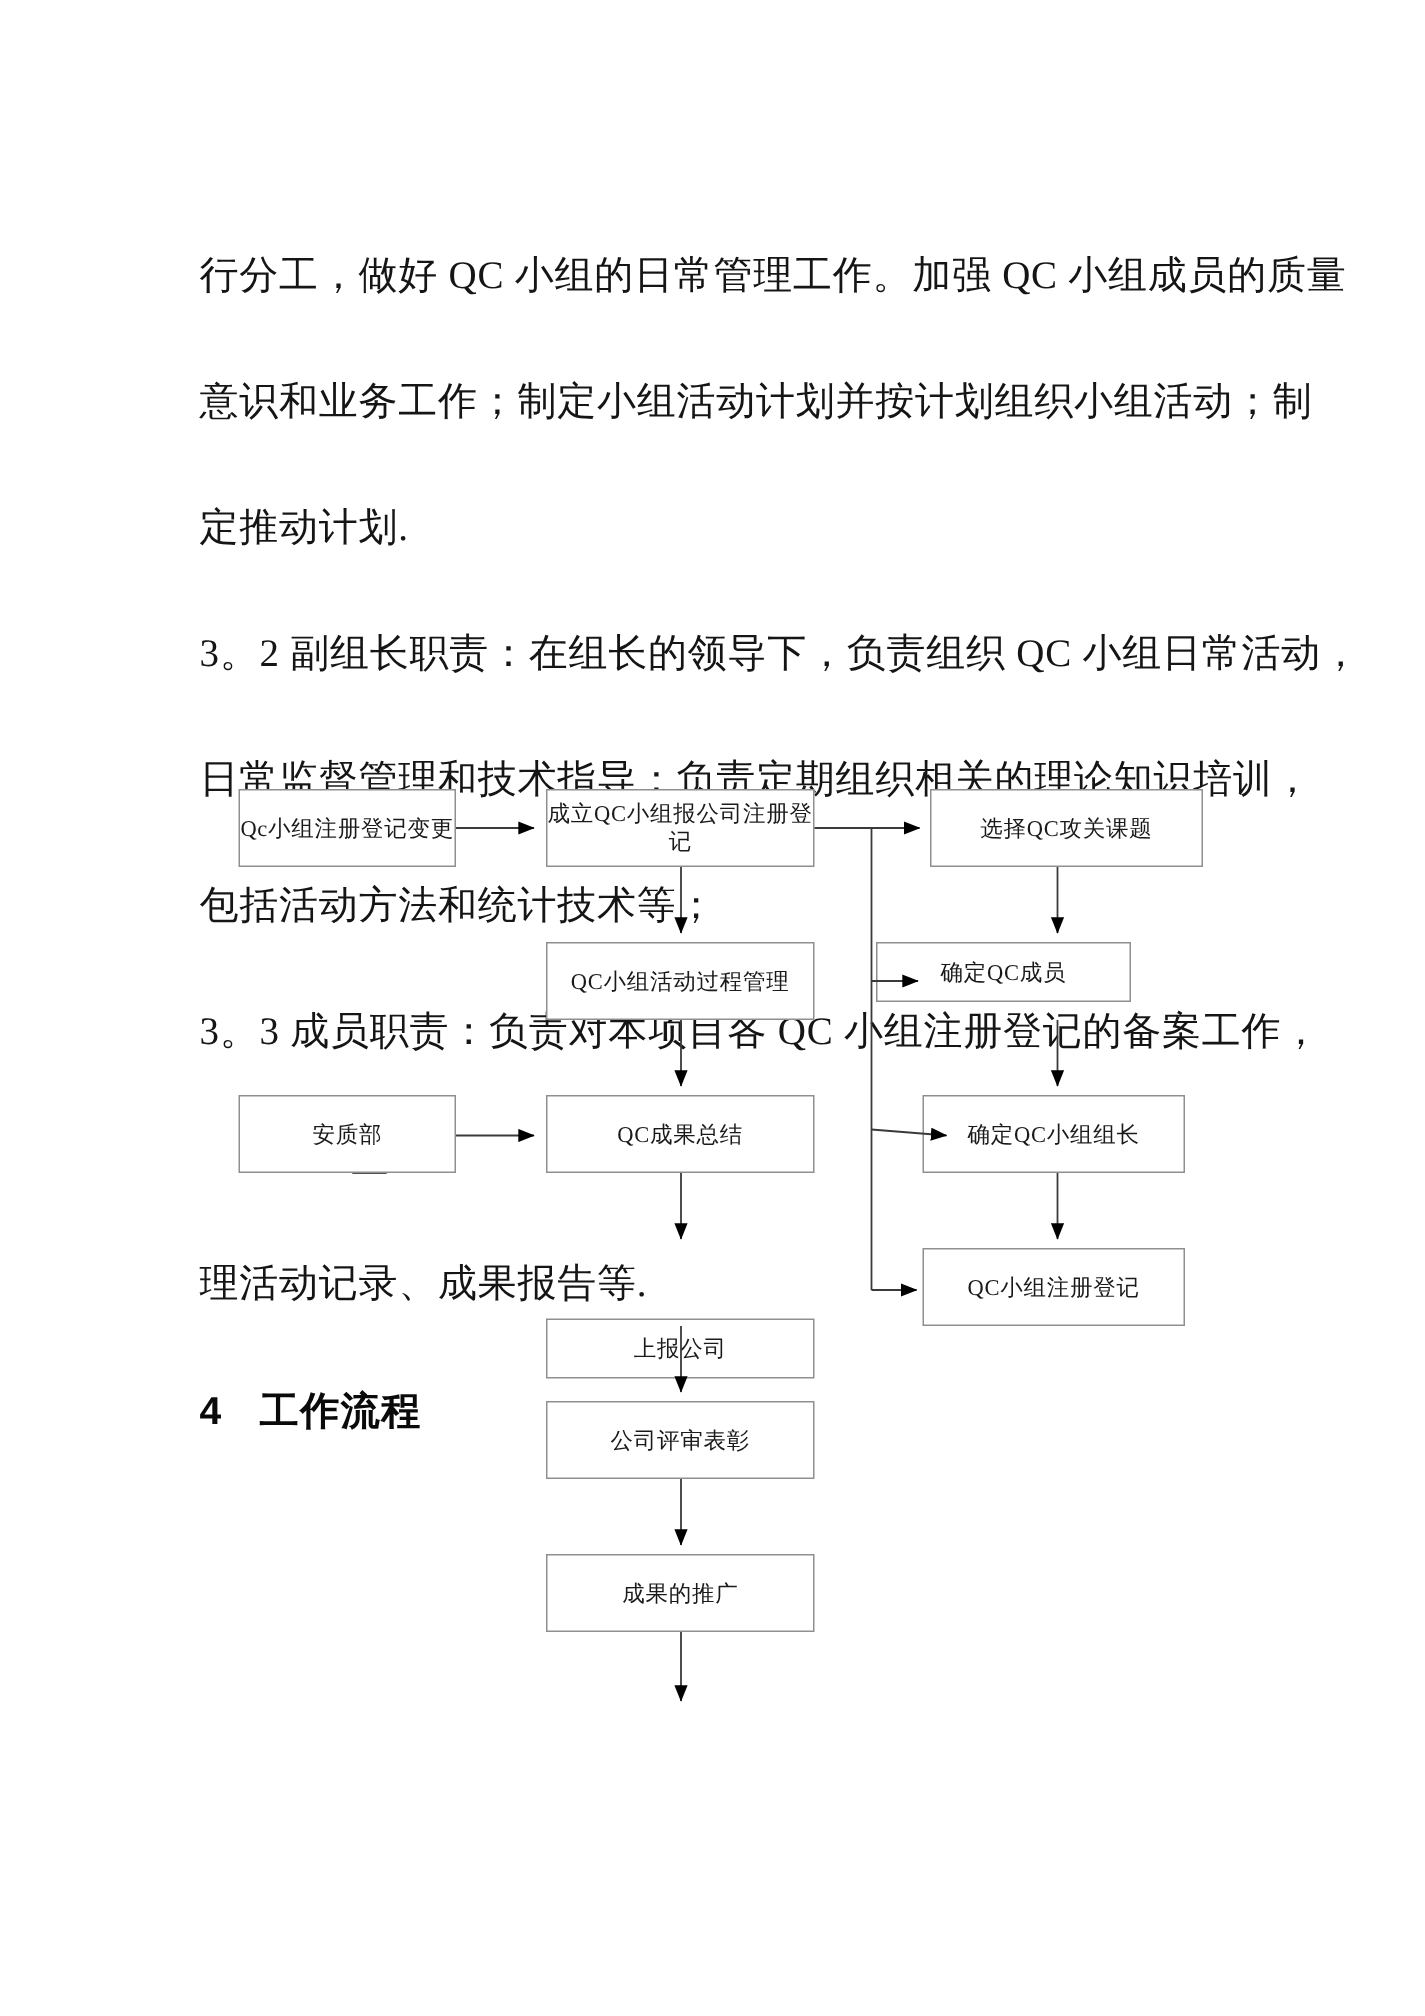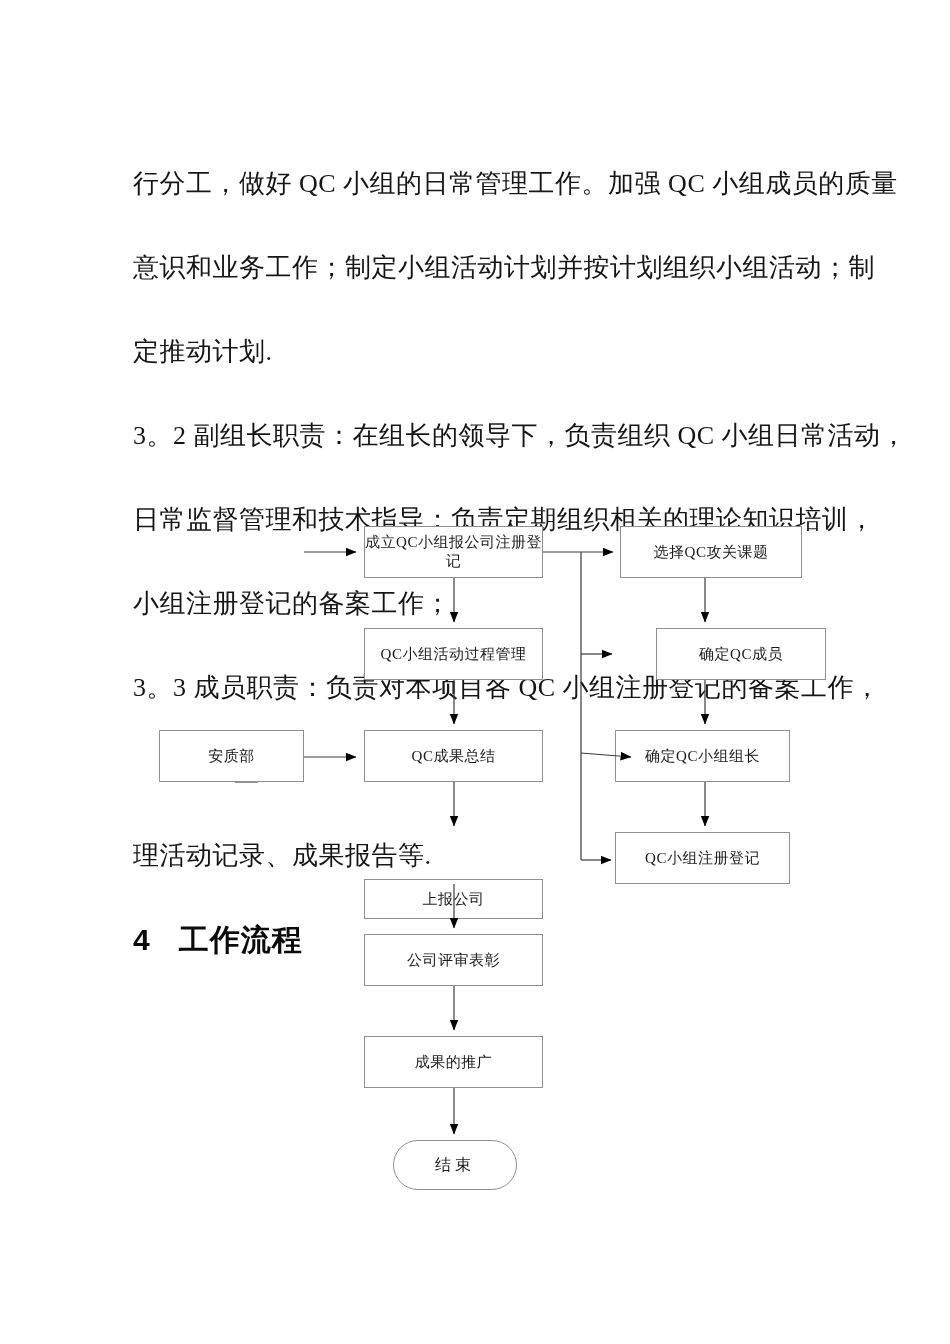--- a/index.html
+++ b/index.html
@@ -12,37 +12,37 @@
 
   
   .doc-text{
     position:absolute;left:133px;top:114px;
     font-size:26px;line-height:28px;color:#151515;
     white-space:pre;letter-spacing:0.5px;
   }
   .doc-line{height:28px;}
   .doc-line.indent-big{padding-left:100px;}
   .doc-heading{
-    height:30px;margin-top:0px;font-weight:700;font-size:30px;
+    height:30px;margin-top:0px;font-weight:700;font-size:26px;
     font-family:"Liberation Sans","DejaVu Sans",sans-serif;
     letter-spacing:1px;color:#0a0a0a;white-space:pre;
   }
 
   
   .fc-box{
     position:absolute;background:#ffffff;border:1px solid #8f8f8f;
     display:flex;align-items:center;justify-content:center;
     font-size:15px;color:#1a1a1a;text-align:center;
     letter-spacing:0.5px;z-index:1;box-sizing:border-box;
   }
   #n-reg-change      {left:159px;top:526px;width:145px;height:52px;}
   #n-establish       {left:364px;top:526px;width:179px;height:52px;}
   #n-select-topic    {left:620px;top:526px;width:182px;height:52px;}
   #n-process-mgmt    {left:364px;top:628px;width:179px;height:52px;}
-  #n-confirm-members {left:656px;top:628px;width:170px;height:52px;text-align:right;}
+  #n-confirm-members {left:584px;top:628px;width:170px;height:40px;text-align:right;}
   #n-aqd             {left:159px;top:730px;width:145px;height:52px;}
   #n-results-summary {left:364px;top:730px;width:179px;height:52px;}
   #n-confirm-leader  {left:615px;top:730px;width:175px;height:52px;}
   #n-report-company  {left:364px;top:832px;width:179px;height:40px;margin-top:47px;}
   #n-registration    {left:615px;top:832px;width:175px;height:52px;}
   #n-review-commend  {left:364px;top:934px;width:179px;height:52px;}
   #n-promote-results {left:364px;top:1036px;width:179px;height:52px;}
   #n-end{
     left:393px;top:1140px;width:124px;height:50px;border-radius:25px;
     letter-spacing:4px;font-size:16px;
@@ -56,39 +56,39 @@
 <body>
 
 <div class="page">
 
   <div class="doc-text">
     <div class="doc-line">行分工，做好 QC 小组的日常管理工作。加强 QC 小组成员的质量</div>
     <div class="doc-line">意识和业务工作；制定小组活动计划并按计划组织小组活动；制</div>
     <div class="doc-line">定推动计划.</div>
     <div class="doc-line">3。2 副组长职责：在组长的领导下，负责组织 QC 小组日常活动，</div>
     <div class="doc-line">日常监督管理和技术指导；负责定期组织相关的理论知识培训，</div>
-    <div class="doc-line">小组注册登记的备案工作；</div>
+    <div class="doc-line">包括活动方法和统计技术等；</div>
     <div class="doc-line">3。3 成员职责：负责对本项目各 QC 小组注册登记的备案工作，</div>
     <div class="doc-line indent-big">整</div>
     <div class="doc-line">理活动记录、成果报告等.</div>
     <div class="doc-heading">4   工作流程</div>
   </div>
 
+  <div class="fc-box" id="n-reg-change">Qc小组注册登记变更</div>
   <div class="fc-box" id="n-establish">成立QC小组报公司注册登记</div>
   <div class="fc-box" id="n-select-topic">选择QC攻关课题</div>
   <div class="fc-box" id="n-process-mgmt">QC小组活动过程管理</div>
   <div class="fc-box" id="n-confirm-members">确定QC成员</div>
   <div class="fc-box" id="n-results-summary">QC成果总结</div>
   <div class="fc-box" id="n-aqd">安质部</div>
   <div class="fc-box" id="n-confirm-leader">确定QC小组组长</div>
   <div class="fc-box" id="n-report-company">上报公司</div>
   <div class="fc-box" id="n-review-commend">公司评审表彰</div>
   <div class="fc-box" id="n-registration">QC小组注册登记</div>
   <div class="fc-box" id="n-promote-results">成果的推广</div>
-  <div class="fc-box" id="n-end">结束</div>
 
   <svg class="fc-svg" viewBox="0 0 950 1344" xmlns="http://www.w3.org/2000/svg">
     <defs>
       <marker id="arr" viewBox="0 0 10 8" refX="9.5" refY="4" markerWidth="11" markerHeight="9" orient="auto" markerUnits="userSpaceOnUse">
         <path d="M0,0 L10,4 L0,8 Z" fill="#000000"></path>
       </marker>
     </defs>
     <g stroke="#3a3a3a" stroke-width="1.2" fill="none">
 
       <line x1="304" y1="552" x2="356" y2="552" marker-end="url(#arr)"></line>

